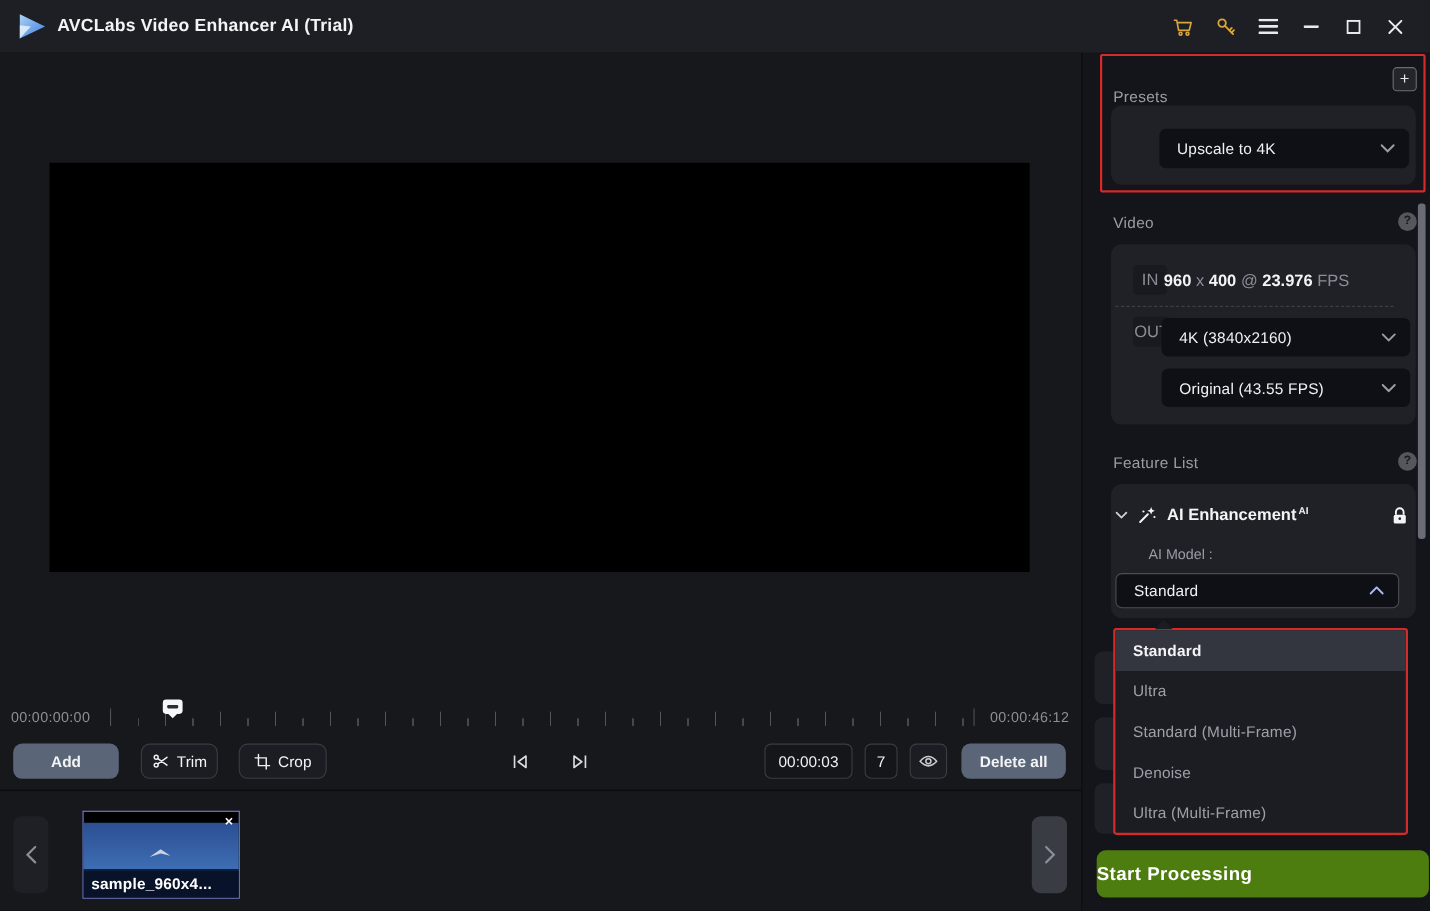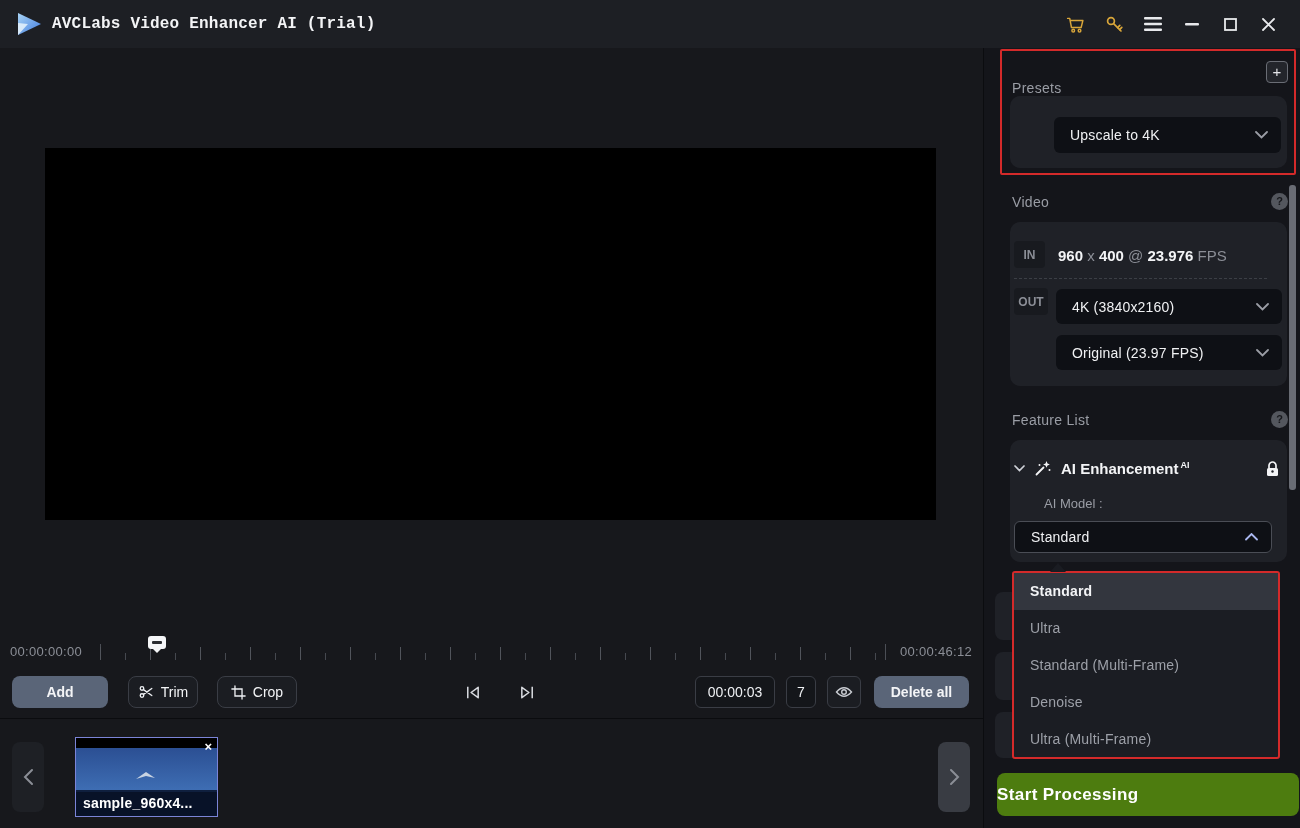--- a/index.html
+++ b/index.html
@@ -3,21 +3,21 @@
 <meta charset="utf-8">
 <style>
   * { margin:0; padding:0; box-sizing:border-box; }
   html,body { background:#0d0e11; }
   .app {
     position:relative; width:1300px; height:828px; overflow:hidden;
     background:#131419; font-family:"Liberation Sans", sans-serif;
     -webkit-font-smoothing:antialiased; color:#eef0f3;
   }
   
-  .titlebar { position:absolute; left:0; top:0; width:1300px; height:48px; background:#1d1f24;font-family:Liberation Mono, monospace; }
+  .titlebar { position:absolute; left:0; top:0; width:1300px; height:48px; background:#1d1f24; }
   .logo { position:absolute; left:14px; top:9px; width:30px; height:30px; }
   .app-title { position:absolute; left:52px; top:0; height:48px; line-height:48px; font-size:16px; font-weight:700; color:#f3f4f6; letter-spacing:.2px; }
   .tb-btn { position:absolute; top:11px; width:26px; height:26px; display:flex; align-items:center; justify-content:center; cursor:pointer; }
   .gold { color:#d9a63a; }
   .white-ic { color:#e8e9ec; }
   
   .main-bg { position:absolute; left:0; top:48px; width:983px; height:670px; background:#17181c; }
   .preview { position:absolute; left:45px; top:148px; width:891px; height:372px; background:#000; }
   
   .time-label { position:absolute; font-size:13px; color:#8b8e96; letter-spacing:.3px; }
@@ -68,22 +68,22 @@
   .panel { position:absolute; background:#1f2127; border-radius:10px; }
   .redbox { position:absolute; border:2px solid #d42a2a; border-radius:2px; pointer-events:none; z-index:9; }
   .rb-presets { left:1000px; top:49px; width:296px; height:126px; }
   .select { position:absolute; background:#0e1015; border-radius:6px; display:flex; align-items:center; cursor:pointer; }
   .select .sel-text { padding-left:16px; font-size:14px; color:#f0f1f3; letter-spacing:.2px; }
   .select .chev { position:absolute; right:13px; color:#9a9da5; display:flex; }
   .plus-btn { position:absolute; left:1266px; top:61px; width:22px; height:22px; border:1px solid #6a6d75; border-radius:4px;
     color:#e5e6ea; font-size:15px; line-height:20px; text-align:center; cursor:pointer; background:#23252b; }
   .help { position:absolute; width:17px; height:17px; border-radius:50%; background:#54575e; color:#17181c;
     font-size:11px; font-weight:700; text-align:center; line-height:17px; cursor:pointer; }
-  .io-badge { position:absolute; background:#181a1f; border-radius:4px; color:#8b8e96; font-size:12px; font-weight:700;
-    display:flex; align-items:center; justify-content:center; }
+  .io-badge { position:absolute; background:#181a1f; border-radius:4px; color:#8b8e96; font-size:15px; font-weight:400;
+    display:flex; align-items:center; justify-content:center;margin-left:16px; }
   .in-line { position:absolute; left:1058px; top:247px; font-size:15px; color:#8b8e96; }
   .in-line b { color:#f3f4f6; font-weight:700; }
   .dashed { position:absolute; left:1014px; top:278px; width:253px; border-top:1px dashed #3b3e45; }
   .feat-header { position:absolute; left:1014px; top:455px; width:266px; height:26px; display:flex; align-items:center; gap:9px; cursor:pointer; }
   .feat-title { font-size:15px; font-weight:700; color:#f3f4f6; }
   .feat-title sup { font-size:9px; font-weight:700; margin-left:2px; }
   .lock { margin-left:auto; display:flex; }
   .ai-model-label { position:absolute; left:1016px; top:496px; font-size:13px; color:#9a9da5;margin-left:28px; }
   .sel-model { left:1014px; top:521px; width:258px; height:32px; border:1px solid #4a4d55; background:#0e1015; }
   .sel-model .chev { color:#aab8f0; }
@@ -266,21 +266,21 @@
   <div class="io-badge" style="left:1014px; top:288px; width:34px; height:27px;">OUT</div>
   <div class="select" style="left:1056px; top:289px; width:226px; height:35px;">
     <span class="sel-text">4K (3840x2160)</span>
     <span class="chev">
       <svg width="13" height="8" viewBox="0 0 13 8" fill="none" stroke="currentColor" stroke-width="1.8" stroke-linecap="round">
           <path d="M1 1 L6.5 6.5 L12 1"></path>
         </svg>
     </span>
   </div>
   <div class="select" style="left:1056px; top:335px; width:226px; height:35px;">
-    <span class="sel-text">Original (23.97 FPS)</span>
+    <span class="sel-text">Original (43.55 FPS)</span>
     <span class="chev">
       <svg width="13" height="8" viewBox="0 0 13 8" fill="none" stroke="currentColor" stroke-width="1.8" stroke-linecap="round">
           <path d="M1 1 L6.5 6.5 L12 1"></path>
         </svg>
     </span>
   </div>
 
   <span class="sec-heading" style="left:1012px; top:412px;">Feature List</span>
   <div class="help" style="left:1271px; top:411px;">?</div>
   <div class="panel" style="left:1010px; top:440px; width:277px; height:122px;"></div>

